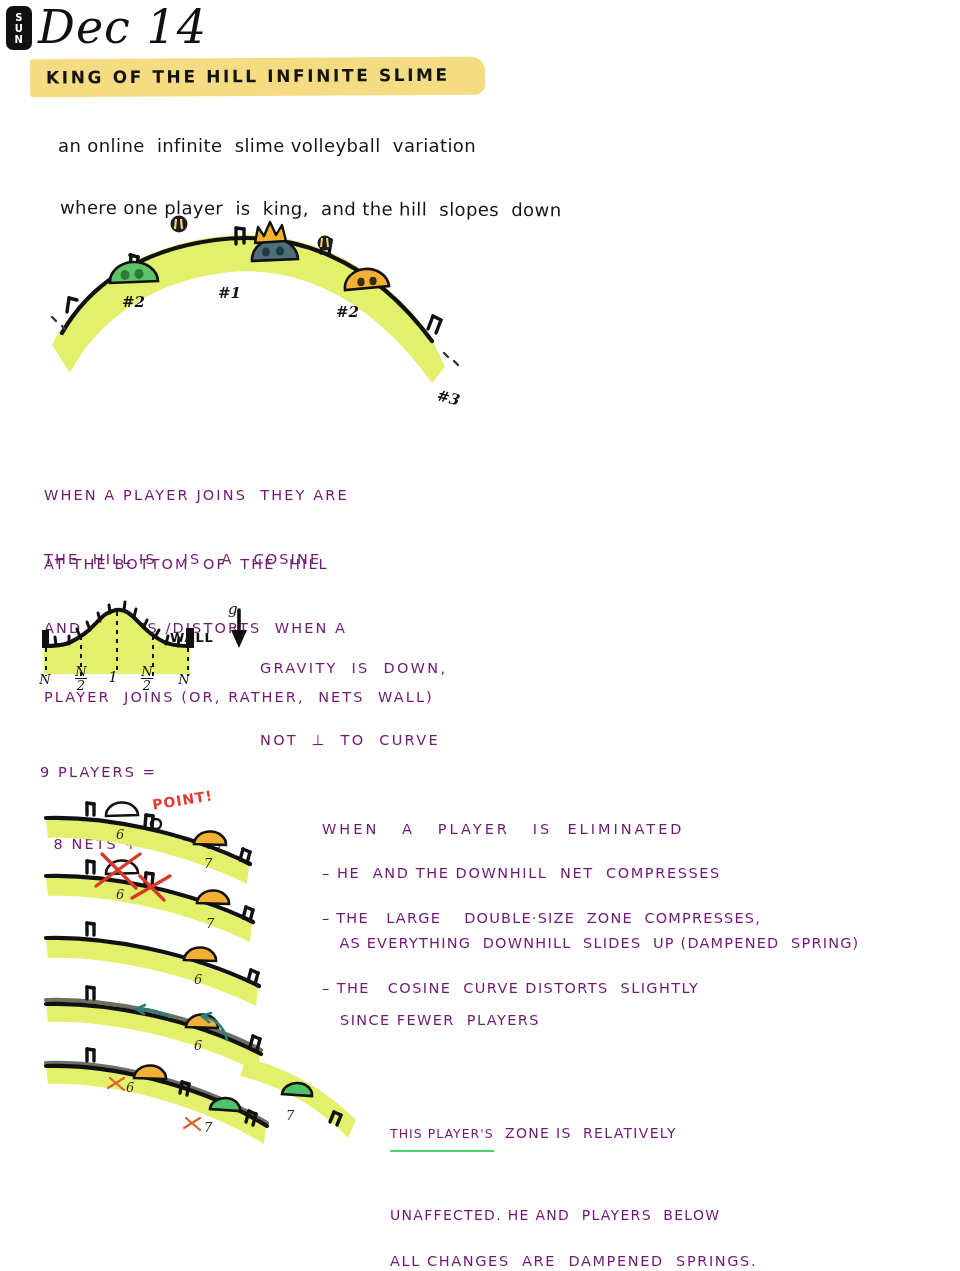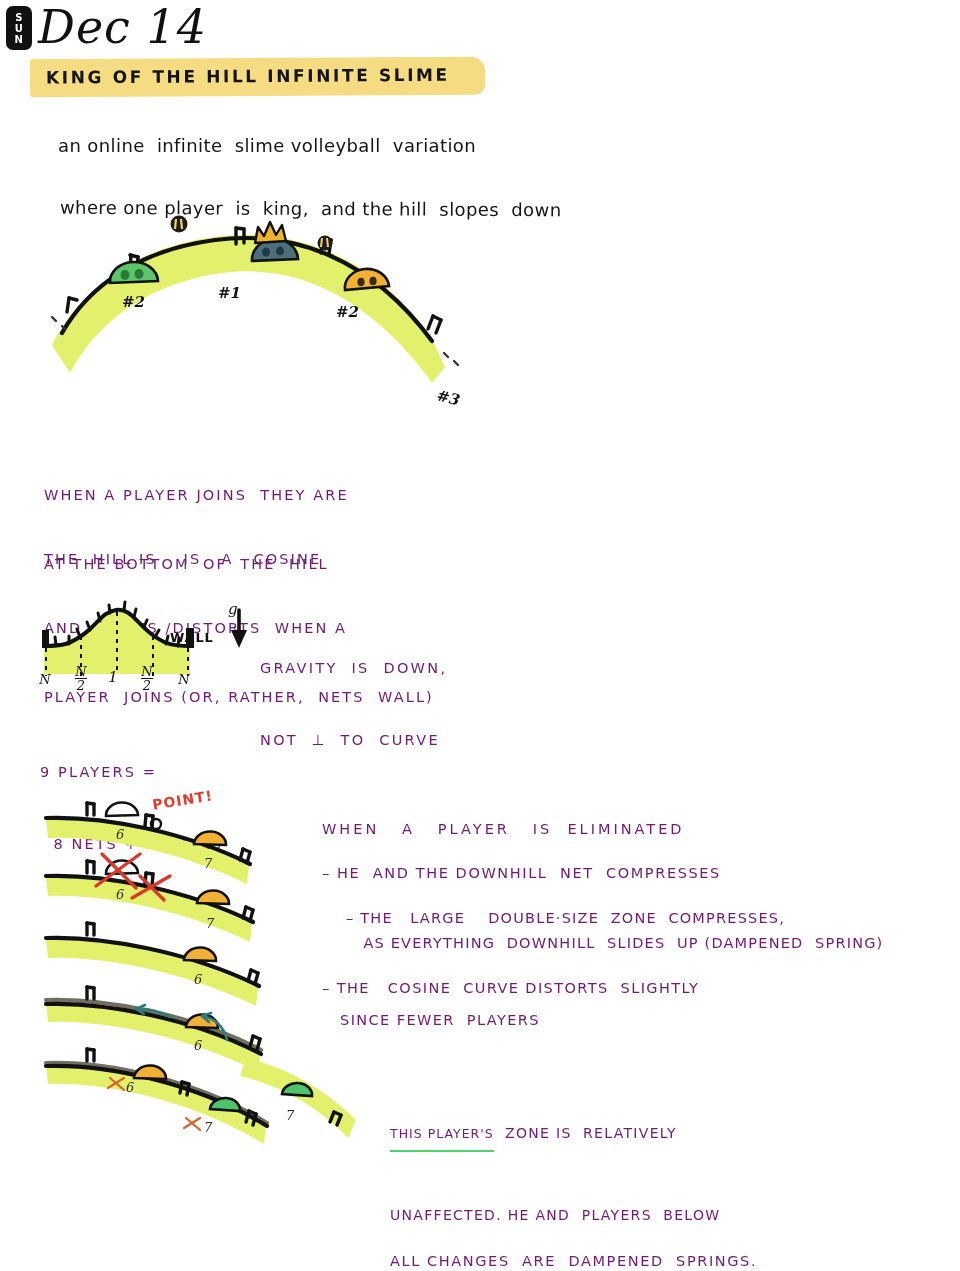--- a/index.html
+++ b/index.html
@@ -48,21 +48,21 @@
     font-family:"DejaVu Sans",sans-serif;font-size:14.5px;letter-spacing:2.1px;
     line-height:23px;color:#701a75;white-space:pre;
   }
 
   #note-join{left:44px;top:438px;}
   #note-cosine{left:44px;top:502px;}
   #note-gravity{left:260px;top:608px;letter-spacing:2.3px;line-height:24px;}
   #note-players{left:40px;top:712px;line-height:24px;}
   #note-elim-head{left:322px;top:818px;letter-spacing:3px;}
   #note-elim-b1{left:322px;top:862px;letter-spacing:1.6px;}
-  #note-elim-b2{left:322px;top:906px;letter-spacing:1.2px;line-height:25px;margin-left:24px;}
+  #note-elim-b2{left:322px;top:906px;letter-spacing:1.2px;line-height:25px;}
   #note-elim-b3{left:322px;top:972px;letter-spacing:1.4px;line-height:32px;}
   #note-final{left:390px;top:1070px;letter-spacing:1.3px;line-height:25.5px;font-size:14px;}
   #note-final-last{left:390px;top:1250px;letter-spacing:1.6px;font-size:14.5px;}
   #this-player{
     position:relative;display:inline-block;font-size:12.5px;letter-spacing:1px;
     border-bottom:2.5px solid #4ad46a;padding-bottom:3px;
   }
 
   
   #gravity-arrow{left:228px;top:604px;}

